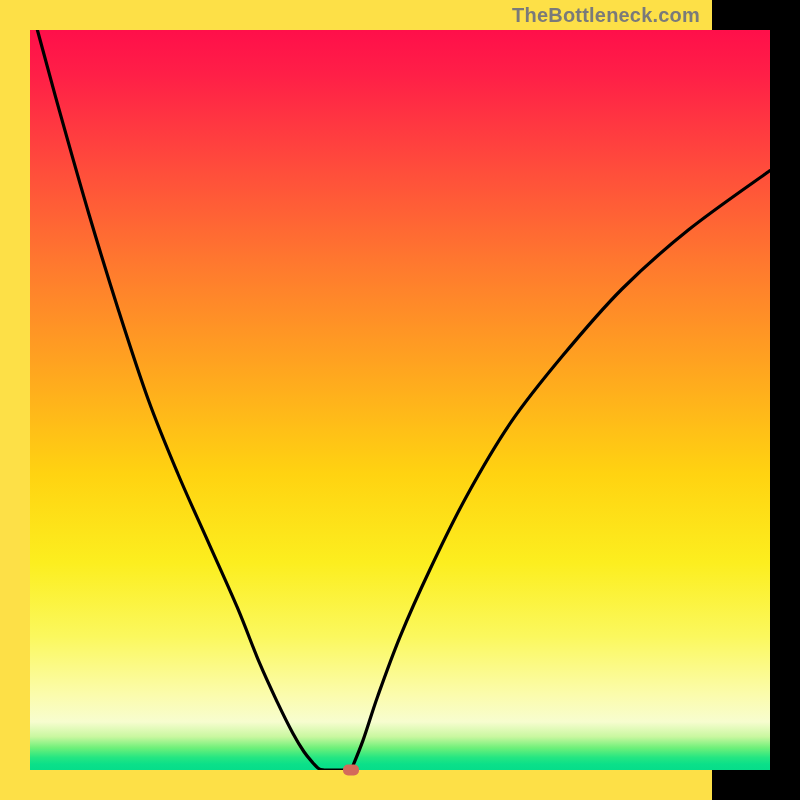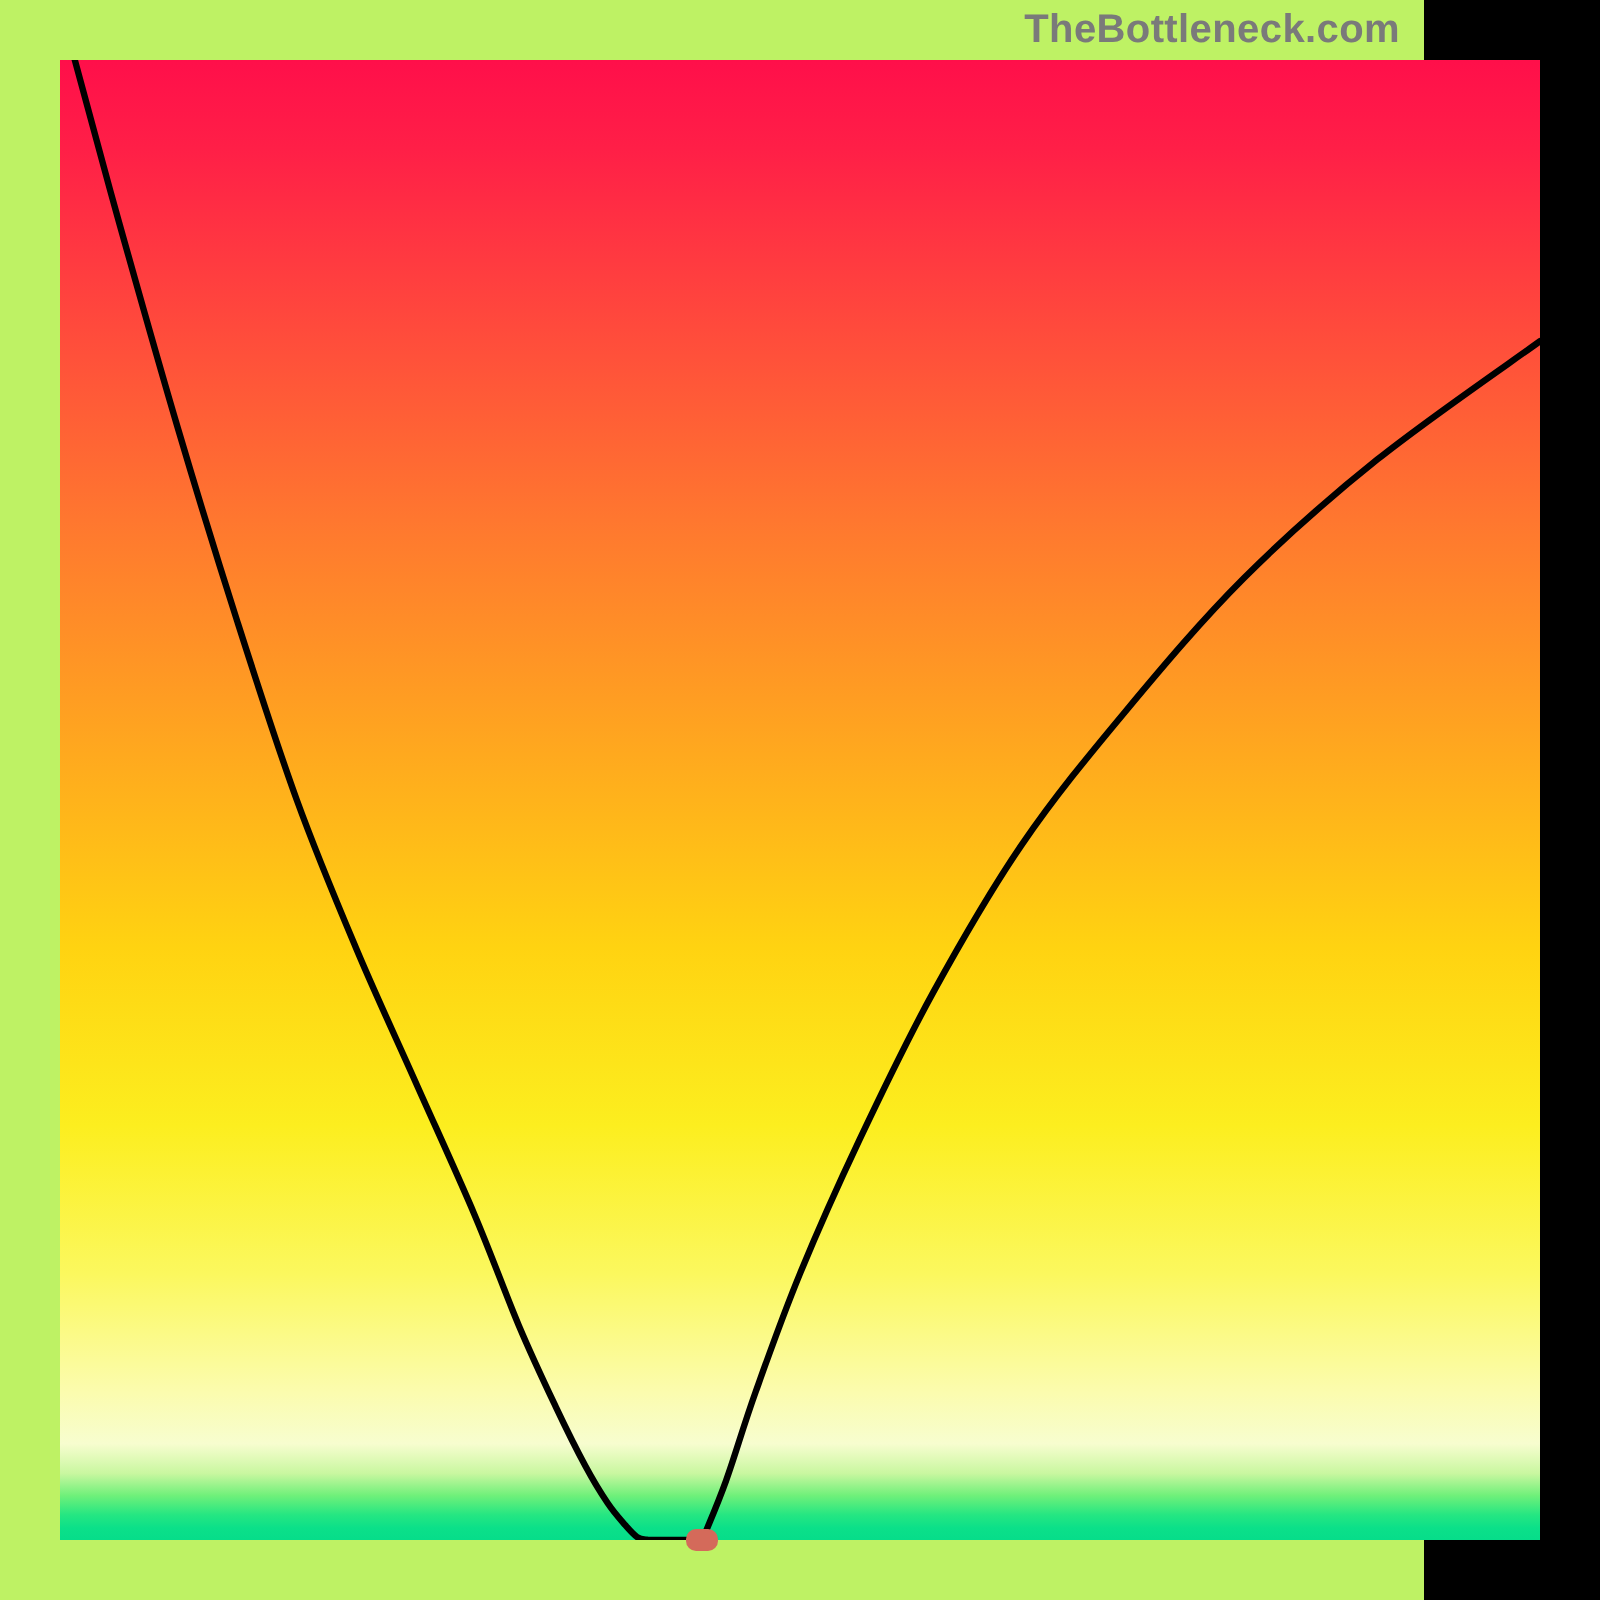--- a/index.html
+++ b/index.html
@@ -8,21 +8,21 @@
     width: 800px;
     height: 800px;
     background: #000;
     font-family: Arial, Helvetica, sans-serif;
     overflow: hidden;
   }
   .frame {
     position: relative;
     width: 712px;
     height: 800px;
-    background: #bef264;
+    background: #fde047;
   }
   .watermark {
     position: absolute;
     top: 4px;
     right: 12px;
     color: #7a7a7a;
     font-size: 20px;
     font-weight: 600;
     letter-spacing: 0.2px;
     z-index: 20;

